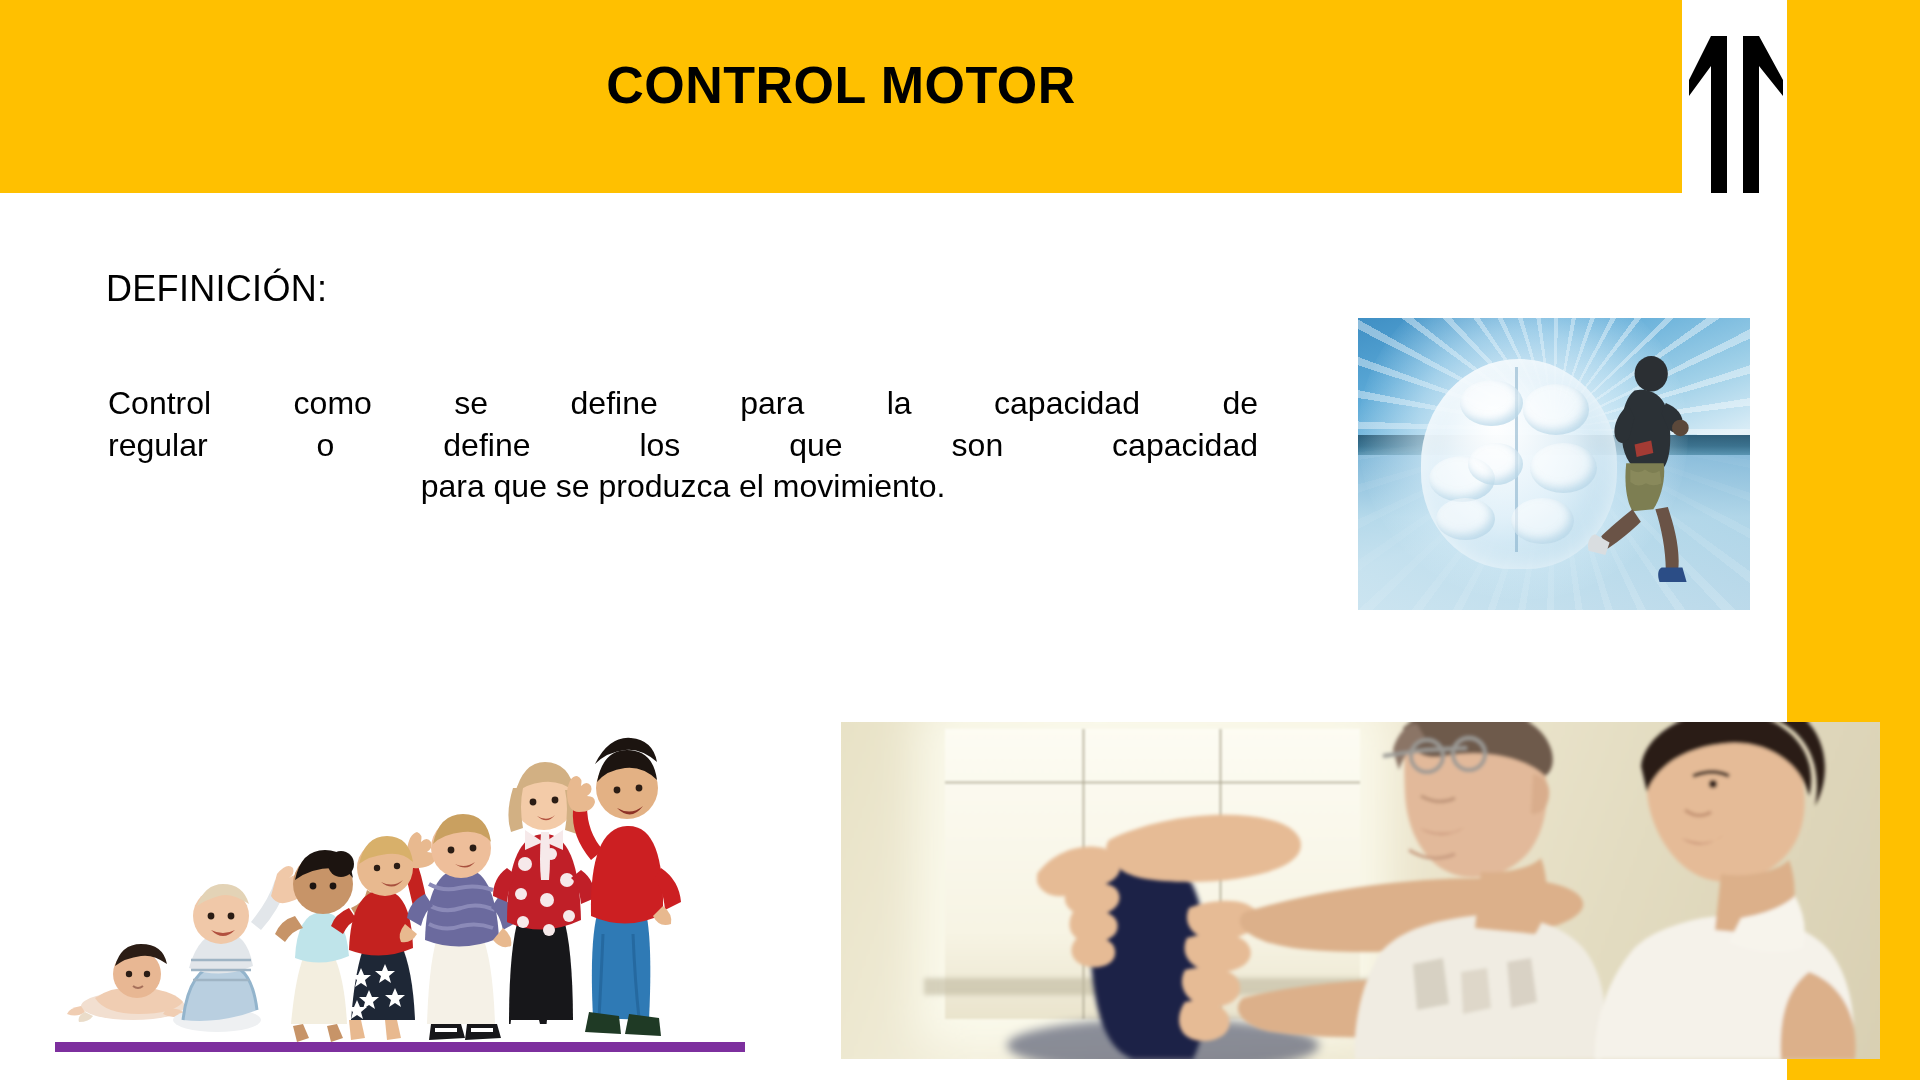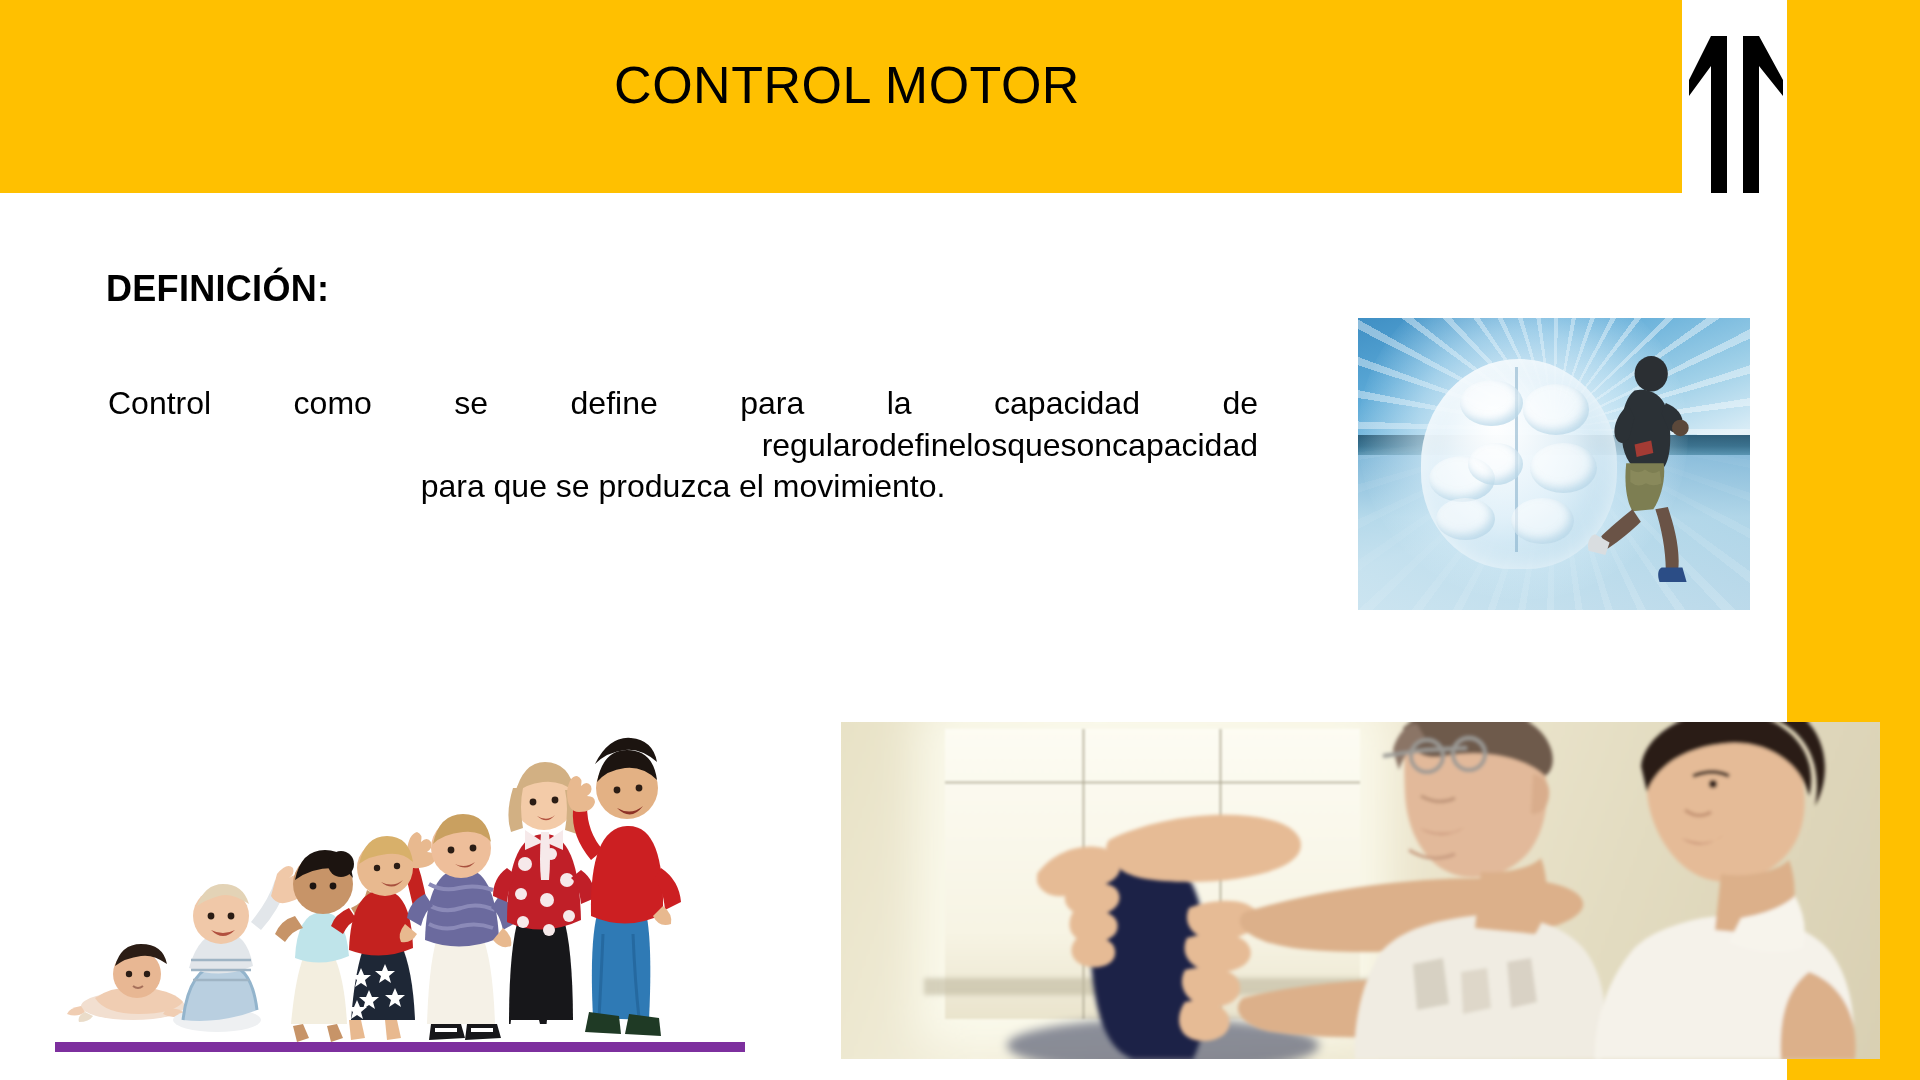--- a/index.html
+++ b/index.html
@@ -31,26 +31,26 @@
   .right-band {
     position: absolute;
     left: 1787px;
     top: 0;
     width: 133px;
     height: 1080px;
     background: #ffc000;
   }
   .slide-title {
     position: absolute;
-    left: 6px;
+    left: 0;
     top: 58px;
     width: 1682px;
     text-align: center;
     font-size: 52px;
-    font-weight: normal;
+    font-weight: bold;
     letter-spacing: 0.5px;
     color: #000000;
     line-height: 1.05;
   }
 
   
   .logo {
     position: absolute;
     left: 1687px;
     top: 30px;
@@ -58,21 +58,21 @@
     height: 163px;
   }
   .logo svg { display: block; width: 100%; height: 100%; }
 
   
   .definition-heading {
     position: absolute;
     left: 106px;
     top: 268px;
     font-size: 36px;
-    font-weight: bold;
+    font-weight: normal;
     color: #000000;
     letter-spacing: 0.3px;
   }
   .definition-body {
     position: absolute;
     left: 108px;
     top: 383px;
     width: 1150px;
     font-size: 32px;
     line-height: 1.30;
@@ -274,21 +274,21 @@
     <div style="display:flex; justify-content:space-between;">
         <span>Control</span>
         <span>como</span>
         <span>se</span>
         <span>define</span>
         <span>para</span>
         <span>la</span>
         <span>capacidad</span>
         <span>de</span>
       </div>
-    <div style="display:flex; justify-content:flex-end;">
+    <div style="display:flex; justify-content:space-between;">
         <span>regular</span>
         <span>o</span>
         <span>define</span>
         <span>los</span>
         <span>que</span>
         <span>son</span>
         <span>capacidad</span>
       </div>
     <div class="last-line">para que se produzca el movimiento.</div>
   </div>

